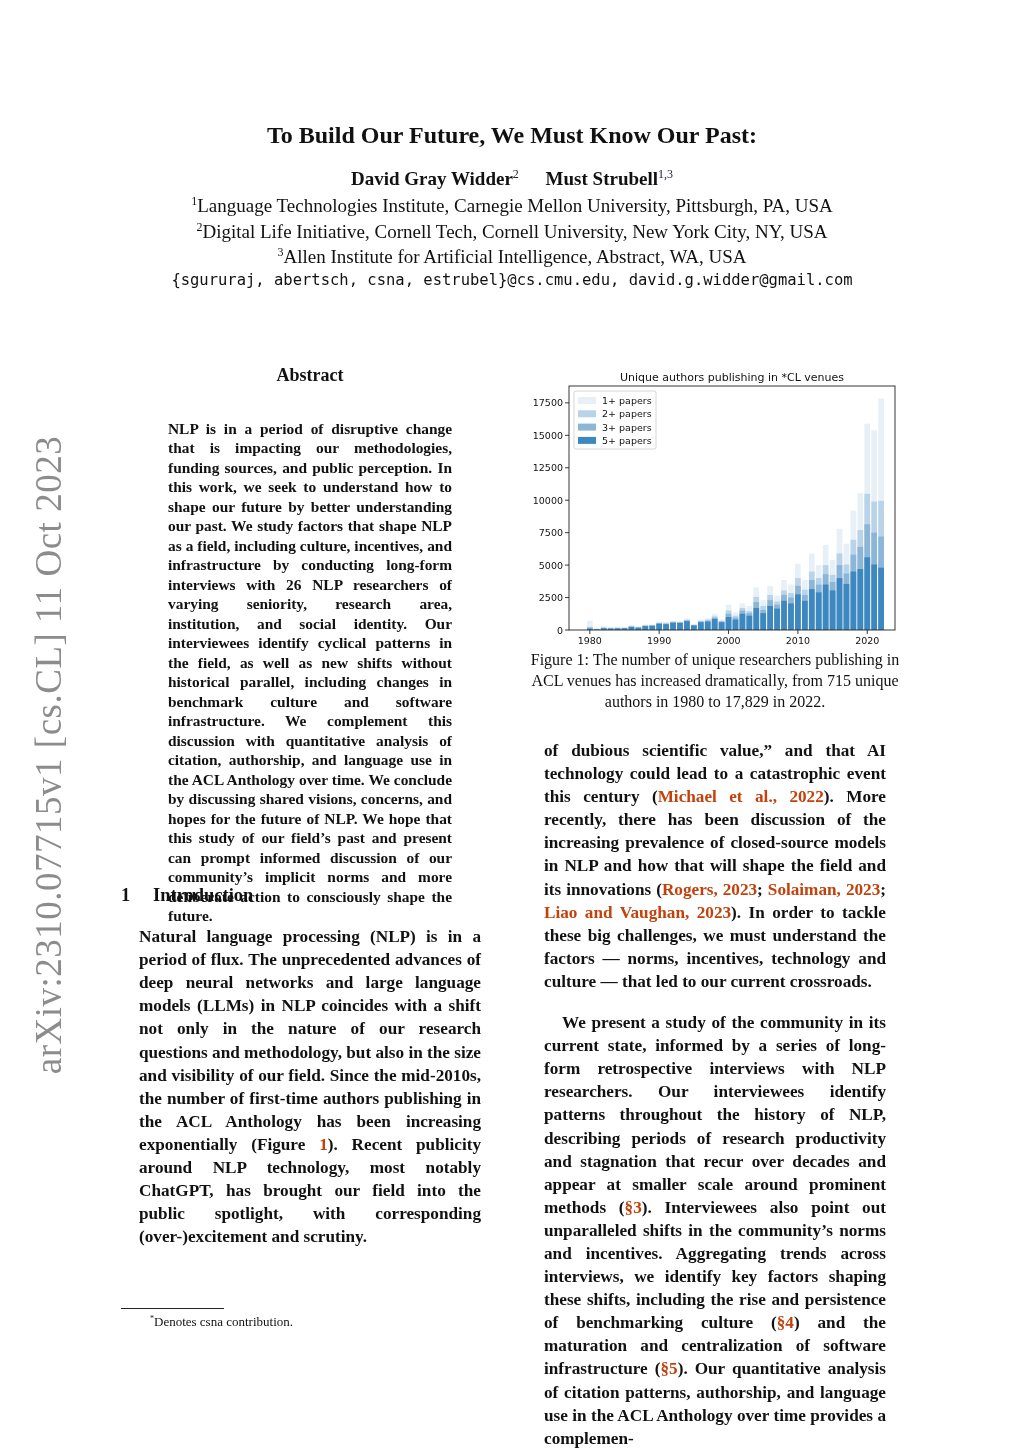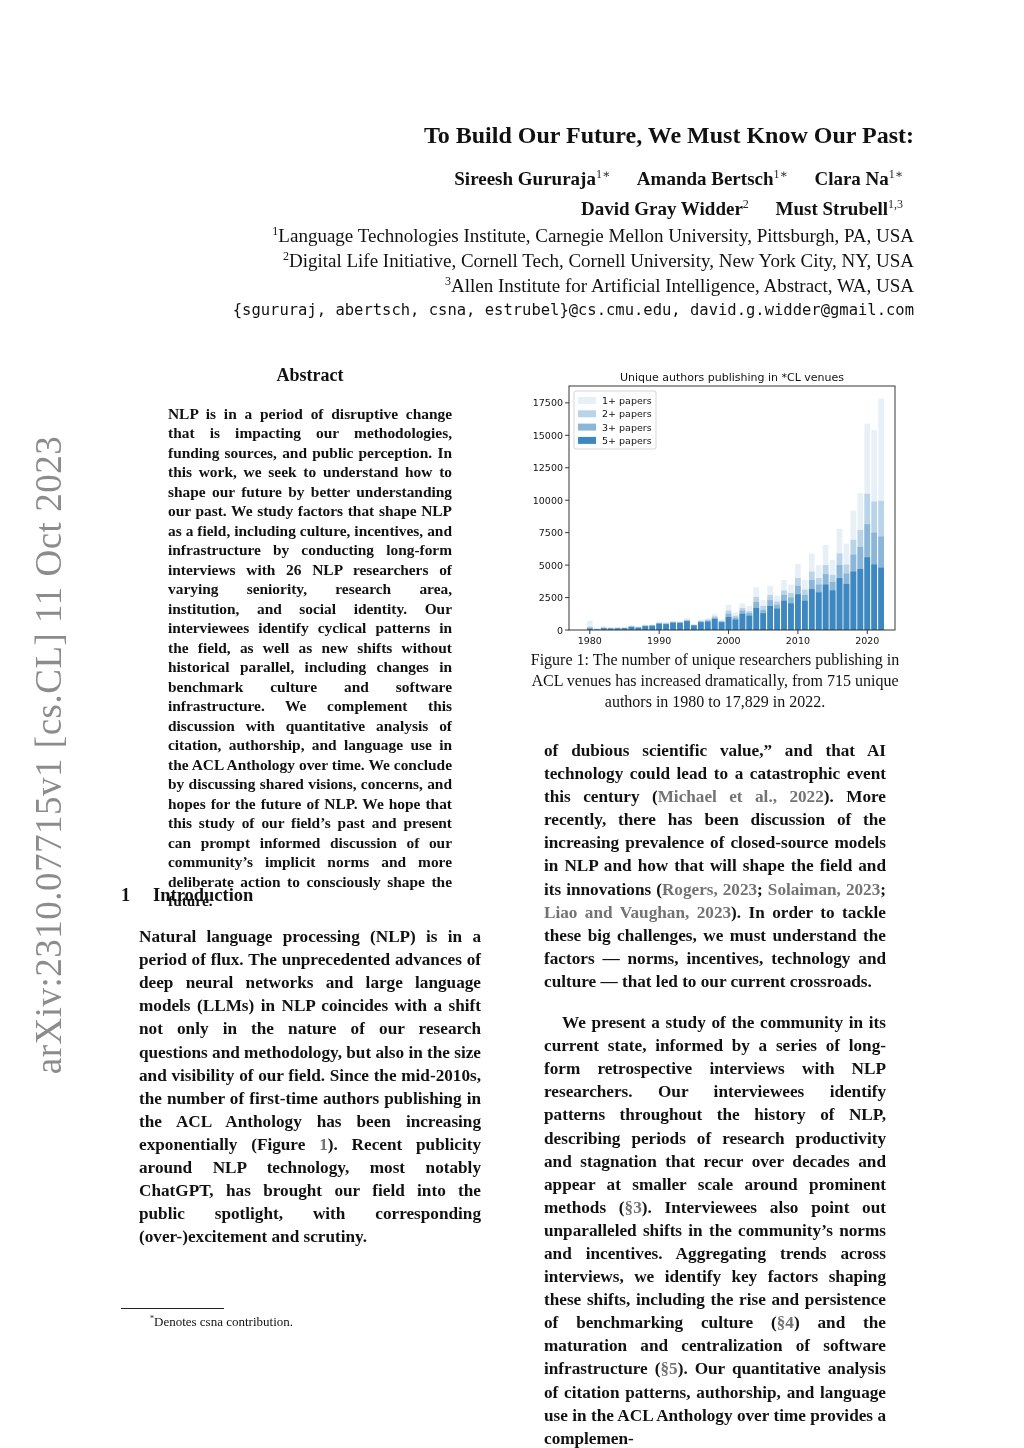--- a/index.html
+++ b/index.html
@@ -1,62 +1,57 @@
 <!DOCTYPE html>
 <html><head>
 <meta charset="utf-8">
 <style>
   html, body { margin: 0; padding: 0; background: #ffffff; }
   body { width: 1024px; height: 1448px; position: relative; overflow: hidden;
          font-family: "Liberation Serif", "DejaVu Serif", serif; color: #111; }
   .arxiv { position: absolute; left: 18px; top: 455px; width: 60px; height: 600px; }
   .arxiv span { position: absolute; left: 50%; top: 50%; transform: translate(-50%, -50%) rotate(-90deg);
                 white-space: nowrap; font-size: 37px; color: #8c8c8c; letter-spacing: 0.5px; }
-  .header { position: absolute; left: 110px; width: 804px; top: 120px; text-align: right; }
+  .header { position: absolute; left: 110px; width: 804px; top: 120px; text-align: center; }
   .title { font-weight: bold; font-size: 24px; line-height: 30px; }
   .authors { margin-top: 12px; font-weight: bold; font-size: 19px; line-height: 24px; }
   .authors .a { margin: 0 11px; }
   .authors sup { font-weight: normal; font-size: 12px; color: #223; }
   .aff { font-size: 19px; line-height: 20px; }
   .aff sup { font-size: 12px; }
   .emails { font-family: "DejaVu Sans Mono", "Liberation Mono", monospace; font-size: 15.5px; line-height: 26px; }
   .col { position: absolute; font-size: 17.2px; line-height: 23.1px; text-align: justify; }
   .abstract { left: 150px; width: 320px; top: 366px; font-size: 15.4px; line-height: 19.5px; }
-  .abstract h3 { text-align: center; font-size: 18px; margin: 0 0 18px 0; }
+  .abstract h3 { text-align: center; font-size: 18px; margin: 0 0 33px 0; }
   .left { left: 121px; width: 378px; top: 884px; }
   .left h2 { font-size: 18.5px; margin: 0 0 14px 0; font-weight: bold; }
   .left h2 .num { display: inline-block; width: 32px; }
   .right { left: 526px; width: 378px; top: 721px; }
   p { margin: 18px; font-weight: bold; }
   p.indent { text-indent: 18px; margin-top: 2px; }
-  .cite { color: #737373; }
+  .cite { color: #c2410c; }
   .caption { position: absolute; left: 526px; width: 378px; top: 649px; font-size: 16px; line-height: 21px; text-align: center; }
   .fnrule { position: absolute; left: 121px; top: 1308px; width: 103px; border-top: 1px solid #222; }
   .footnote { position: absolute; left: 150px; top: 1314px; font-size: 13px; }
   .footnote sup { font-size: 8px; }
   .chart { position: absolute; left: 520px; top: 364px; }
   .chart text { font-family: "DejaVu Sans", "Liberation Sans", sans-serif; }
 </style>
 </head>
 <body>
 
 <div class="arxiv">
   <span>arXiv:2310.07715v1  [cs.CL]  11 Oct 2023</span>
 </div>
 
 <div class="header">
   <div class="title">
     <div>To Build Our Future, We Must Know Our Past:</div>
   </div>
   <div class="authors">
-    <div>
-      <span class="a"><span>Sireesh Gururaja</span><sup>1∗</sup></span>
-      <span class="a"><span>Amanda Bertsch</span><sup>1∗</sup></span>
-      <span class="a"><span>Clara Na</span><sup>1∗</sup></span>
-    </div>
     <div>
       <span class="a"><span>David Gray Widder</span><sup>2</sup></span>
       <span class="a"><span>Must Strubell</span><sup>1,3</sup></span>
     </div>
   </div>
   <div class="aff"><sup>1</sup><span>Language Technologies Institute, Carnegie Mellon University, Pittsburgh, PA, USA</span></div>
   <div class="aff"><sup>2</sup><span>Digital Life Initiative, Cornell Tech, Cornell University, New York City, NY, USA</span></div>
   <div class="aff"><sup>3</sup><span>Allen Institute for Artificial Intelligence, Abstract, WA, USA</span></div>
   <div class="emails">{sgururaj, abertsch, csna, estrubel}@cs.cmu.edu, david.g.widder@gmail.com</div>
 </div>

